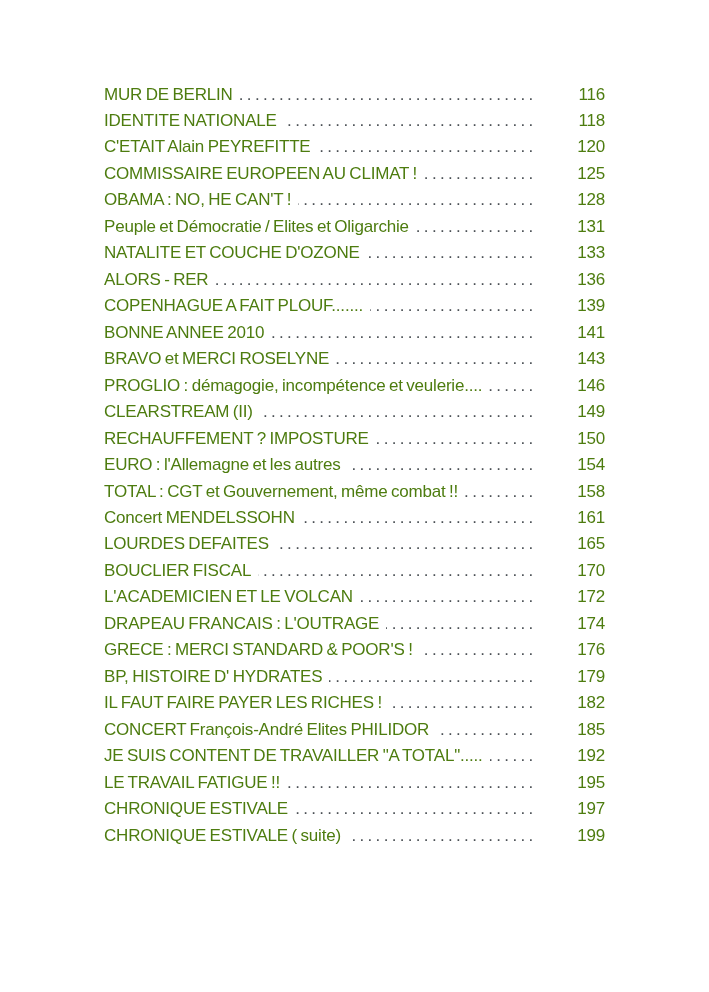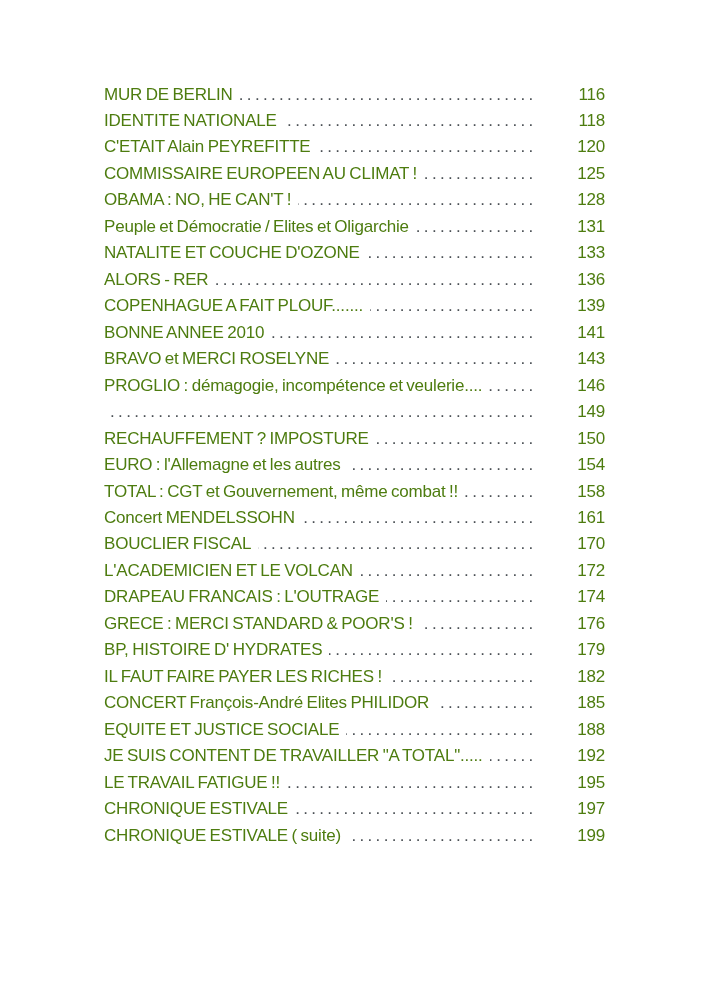--- a/index.html
+++ b/index.html
@@ -129,20 +129,21 @@
     <span class="toc-page-num">143</span>
   </div>
 
   <div class="toc-row">
     <span class="toc-title">PROGLIO : démagogie, incompétence et veulerie....</span>
     <span class="toc-dots"></span>
     <span class="toc-page-num">146</span>
   </div>
 
   <div class="toc-row">
+    <span class="toc-title">CLEARSTREAM (II)</span>
     <span class="toc-dots"></span>
     <span class="toc-page-num">149</span>
   </div>
 
   <div class="toc-row">
     <span class="toc-title">RECHAUFFEMENT ? IMPOSTURE</span>
     <span class="toc-dots"></span>
     <span class="toc-page-num">150</span>
   </div>
 
@@ -157,20 +158,25 @@
     <span class="toc-dots"></span>
     <span class="toc-page-num">158</span>
   </div>
 
   <div class="toc-row">
     <span class="toc-title">Concert MENDELSSOHN</span>
     <span class="toc-dots"></span>
     <span class="toc-page-num">161</span>
   </div>
 
+  <div class="toc-row">
+    <span class="toc-title">LOURDES DEFAITES</span>
+    <span class="toc-dots"></span>
+    <span class="toc-page-num">165</span>
+  </div>
 
 
   <div class="toc-row">
     <span class="toc-title">BOUCLIER FISCAL</span>
     <span class="toc-dots"></span>
     <span class="toc-page-num">170</span>
   </div>
 
   <div class="toc-row">
     <span class="toc-title">L'ACADEMICIEN ET LE VOLCAN</span>
@@ -201,25 +207,20 @@
     <span class="toc-dots"></span>
     <span class="toc-page-num">182</span>
   </div>
 
   <div class="toc-row">
     <span class="toc-title">CONCERT François-André Elites PHILIDOR</span>
     <span class="toc-dots"></span>
     <span class="toc-page-num">185</span>
   </div>
 
-  <div class="toc-row">
-    <span class="toc-title">EQUITE ET JUSTICE SOCIALE</span>
-    <span class="toc-dots"></span>
-    <span class="toc-page-num">188</span>
-  </div>
 
   <div class="toc-row">
     <span class="toc-title">JE SUIS CONTENT DE TRAVAILLER "A TOTAL".....</span>
     <span class="toc-dots"></span>
     <span class="toc-page-num">192</span>
   </div>
 
   <div class="toc-row">
     <span class="toc-title">LE TRAVAIL FATIGUE !!</span>
     <span class="toc-dots"></span>

